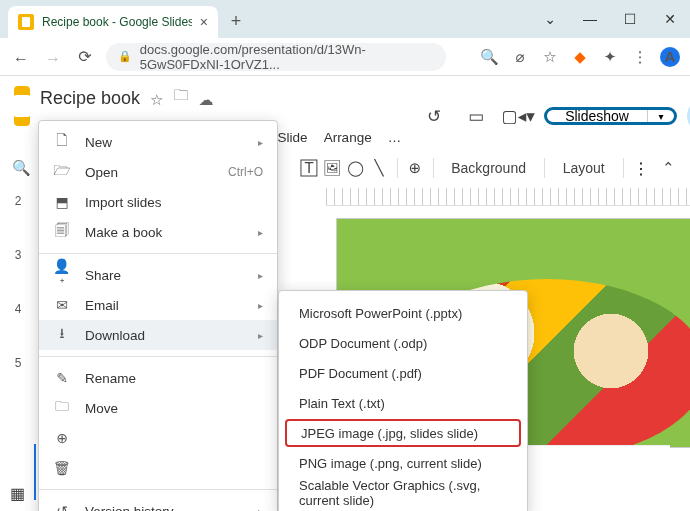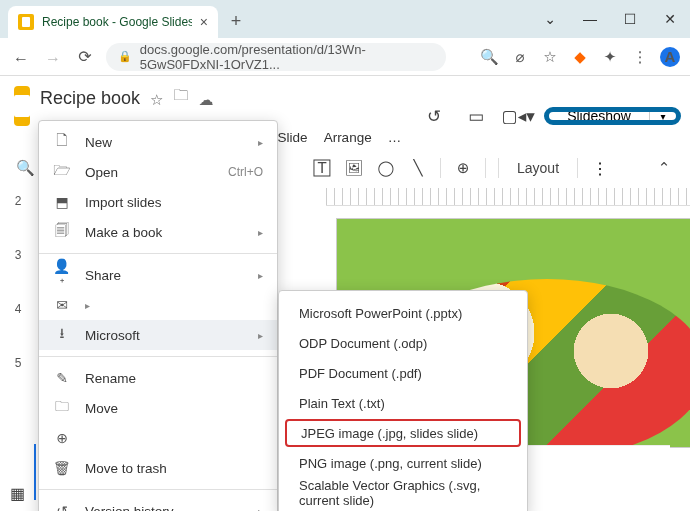--- a/index.html
+++ b/index.html
@@ -32,21 +32,21 @@
 .logo::after { content: ''; width: 16px; height: 22px; background: #fff; border-radius: 2px; }
 .header-mid { flex: 1; }
 .doc-title-row { display: flex; align-items: flex-end; gap: 10px; }
 .doc-title { font-size: 18px; color: #333; }
 .title-icon { color: #666; font-size: 15px; }
 .menus { display: flex; gap: 2px; font-size: 13.5px; color: #333; margin-top: 18px; }
 .menu-item { padding: 3px 7px; border-radius: 3px; }
 .menu-item.active { background: #e8eaed; }
 .header-right { display: flex; align-items: center; gap: 10px; }
 .hdr-btn { width: 32px; height: 32px; display: flex; align-items: center; justify-content: center; color: #444; font-size: 17px; }
-.slideshow-group { display: flex; border: 5px solid #0369a1; border-radius: 18px; height: 18px; overflow: hidden; }
+.slideshow-group { display: flex; border: 3px solid #0369a1; border-radius: 18px; height: 18px; overflow: hidden; }
 .slideshow-btn { padding: 0 18px; font-size: 14px; display: flex; align-items: center; border-right: 1px solid #ccc; }
 .slideshow-dd { width: 26px; display: flex; align-items: center; justify-content: center; font-size: 10px; }
 .share-btn { width: 34px; height: 34px; background: #c3e7ff; border-radius: 50%; display: flex; align-items: center; justify-content: center; font-size: 16px; color: #1a5bbf; }
 
 .toolbar { height: 40px; display: flex; align-items: center; padding: 0 12px; gap: 4px; }
 .tb-btn { width: 28px; height: 28px; display: flex; align-items: center; justify-content: center; color: #444; font-size: 15px; border-radius: 4px; }
 .tb-sep { width: 1px; height: 20px; background: #ddd; margin: 0 4px; }
 .tb-text { font-size: 14px; color: #444; padding: 0 10px; }
 .tb-spacer { flex: 1; }
 .tb-more { width: 28px; height: 28px; display: flex; align-items: center; justify-content: center; }
@@ -158,20 +158,21 @@
   <div class="toolbar">
     <div class="tb-btn">🔍</div>
     <div class="tb-spacer" style="flex:0 0 260px"></div>
     <div class="tb-btn">🅃</div>
     <div class="tb-btn">🖼</div>
     <div class="tb-btn">◯</div>
     <div class="tb-btn">╲</div>
     <div class="tb-sep"></div>
     <div class="tb-btn">⊕</div>
     <div class="tb-sep"></div>
+    <div class="tb-text">Background</div>
     <div class="tb-sep"></div>
     <div class="tb-text">Layout</div>
     <div class="tb-sep"></div>
     <div class="tb-more">⋮</div>
     <div class="tb-spacer"></div>
     <div class="tb-btn">⌃</div>
   </div>
 
   <div class="workspace">
     <div class="left-col">
@@ -218,42 +219,42 @@
     <span class="fm-arrow">▸</span>
   </div>
   <div class="fm-sep"></div>
   <div class="fm-item">
     <span class="fm-icon">👤⁺</span>
     <span class="fm-label">Share</span>
     <span class="fm-arrow">▸</span>
   </div>
   <div class="fm-item">
     <span class="fm-icon">✉</span>
+    <span class="fm-label">Email</span>
     <span class="fm-arrow">▸</span>
   </div>
   <div class="fm-item hover">
     <span class="fm-icon">⭳</span>
-    <span class="fm-label">Microsoft</span>
+    <span class="fm-label">Download</span>
     <span class="fm-arrow">▸</span>
   </div>
   <div class="fm-sep"></div>
   <div class="fm-item">
     <span class="fm-icon">✎</span>
     <span class="fm-label">Rename</span>
   </div>
   <div class="fm-item">
     <span class="fm-icon">🗀</span>
     <span class="fm-label">Move</span>
   </div>
   <div class="fm-item">
     <span class="fm-icon">⊕</span>
   </div>
   <div class="fm-item">
     <span class="fm-icon">🗑</span>
-    <span class="fm-label">Move to trash</span>
   </div>
   <div class="fm-sep"></div>
   <div class="fm-item">
     <span class="fm-icon">↺</span>
     <span class="fm-label">Version history</span>
     <span class="fm-arrow">▸</span>
   </div>
 
 </div>
 

